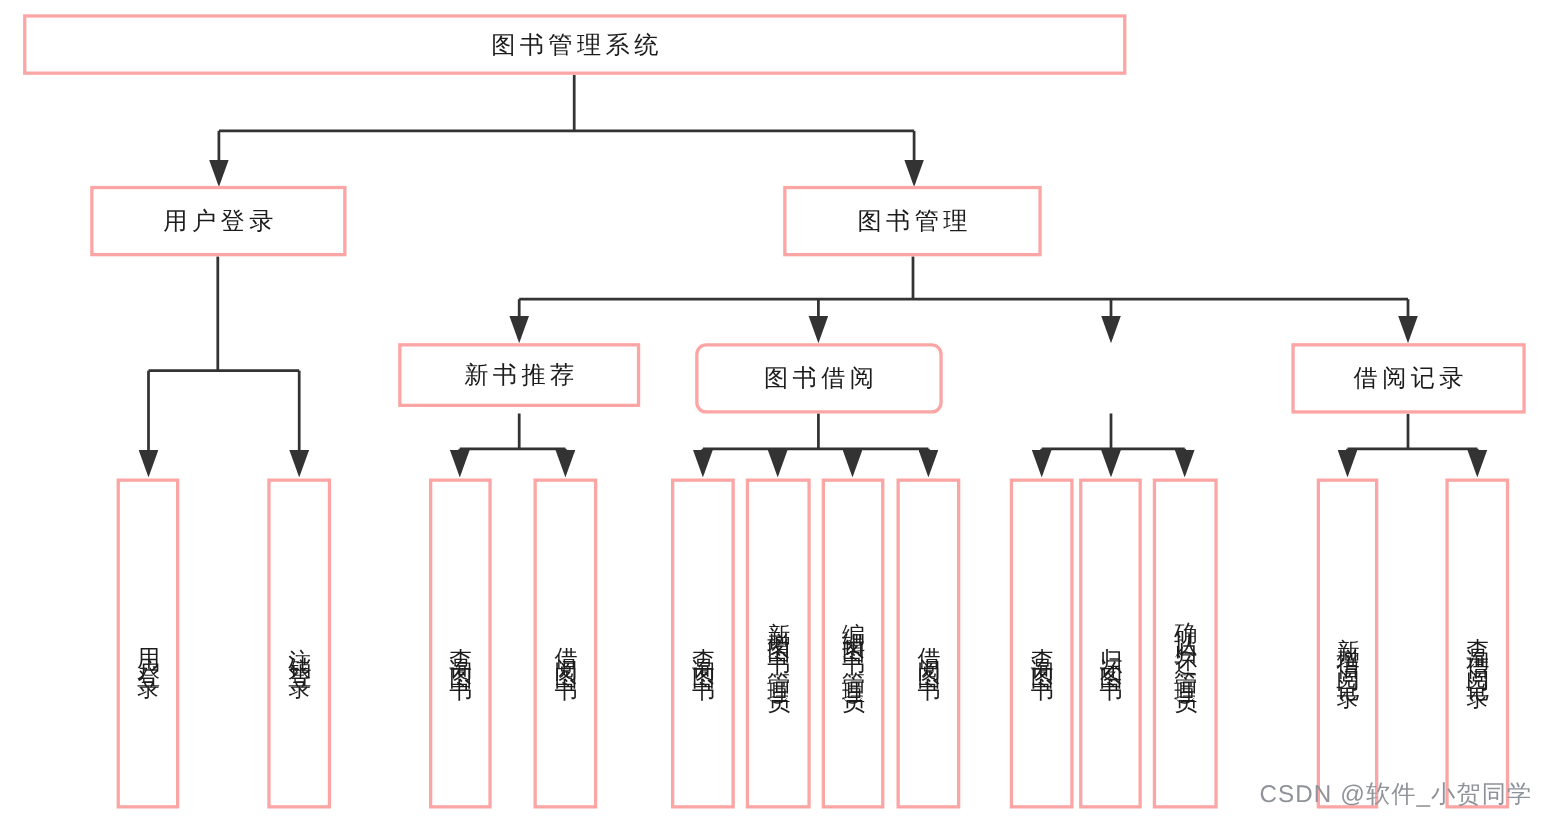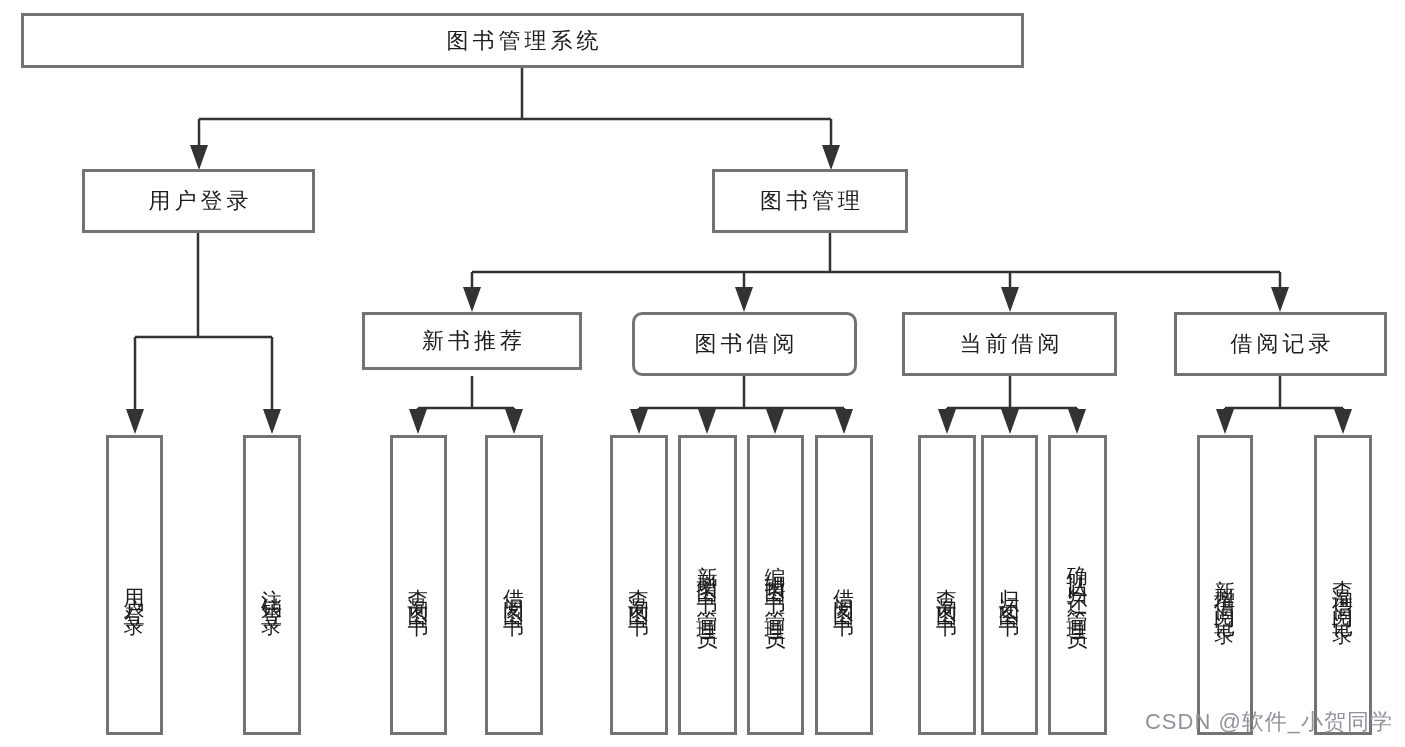--- a/index.html
+++ b/index.html
@@ -13,21 +13,21 @@
   }
   .wires {
     position: absolute;
     left: 0; top: 0;
     width: 1405px; height: 747px;
     pointer-events: none;
   }
   .node {
     position: absolute;
     box-sizing: border-box;
-    border: 3px solid #737373;
+    border: 3px solid #fca5a5;
     background: #ffffff;
     display: flex;
     align-items: center;
     justify-content: center;
     color: #1c1c1c;
   }
   .node.h span {
     font-size: 22px;
     letter-spacing: 4px;
     text-indent: 4px;
@@ -98,32 +98,29 @@
     </g>
   </svg>
 
   <div class="node h" style="left:21px; top:13px; width:1003px; height:55px;">
     <span>图书管理系统</span>
   </div>
 
   <div class="node h" style="left:82px; top:169px; width:233px; height:64px;">
     <span>用户登录</span>
   </div>
-  <div class="node h" style="left:712px; top:169px; width:196px; height:64px;">
+  <div class="node h" style="left:712px; top:169px; width:235px; height:64px;">
     <span>图书管理</span>
   </div>
 
   <div class="node h" style="left:362px; top:312px; width:220px; height:58px;">
     <span>新书推荐</span>
   </div>
   <div class="node h" style="left:632px; top:312px; width:225px; height:64px;border-radius:10px;">
     <span>图书借阅</span>
-  </div>
-  <div class="node h" style="left:902px; top:312px; width:215px; height:64px;">
-    <span>当前借阅</span>
   </div>
   <div class="node h" style="left:1174px; top:312px; width:213px; height:64px;">
     <span>借阅记录</span>
   </div>
 
   <div class="node v" style="left:106px; top:435px; width:57px; height:300px;">
     <span>用户登录</span>
   </div>
   <div class="node v" style="left:243px; top:435px; width:58px; height:300px;">
     <span>注销登录</span>

